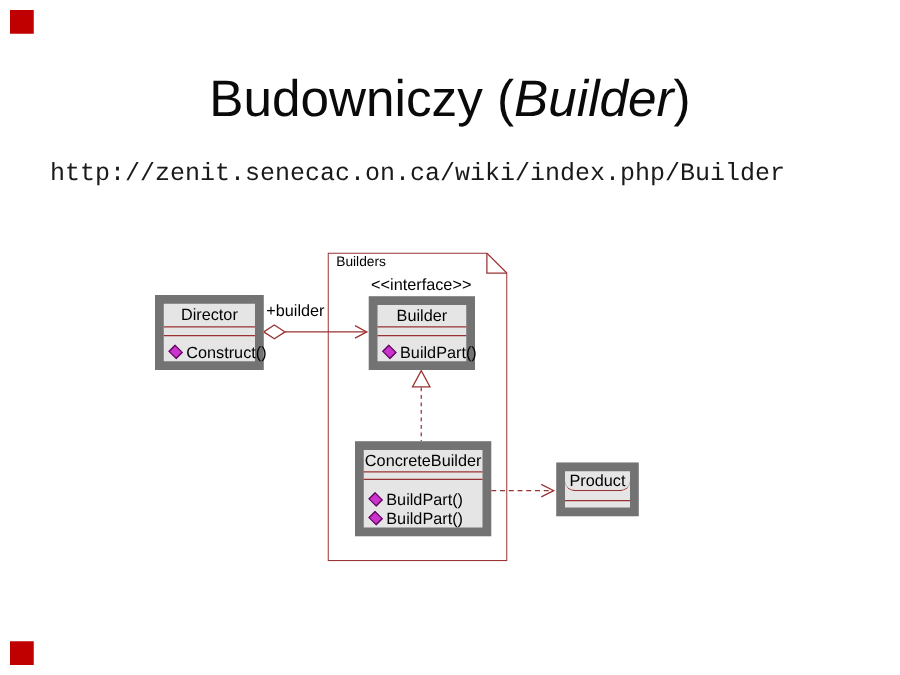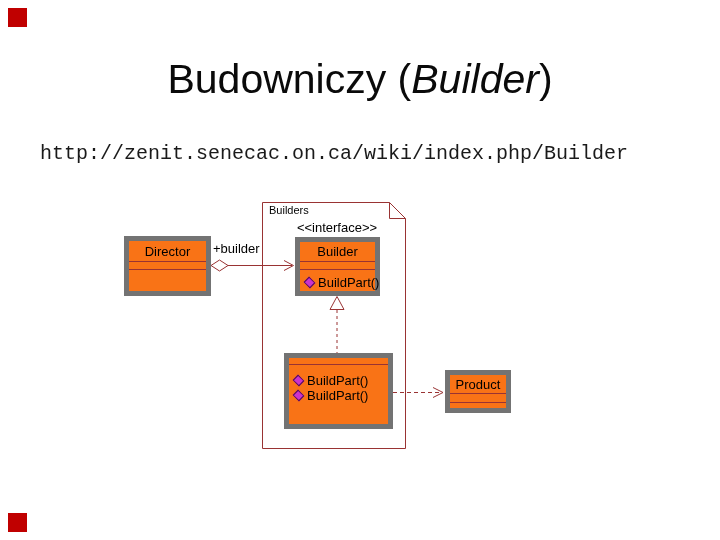--- a/index.html
+++ b/index.html
@@ -10,33 +10,33 @@
   .corner-marker{position:absolute;width:19px;height:19px;background:#C00000;}
   .corner-marker.tl{left:8px;top:8px;}
   .corner-marker.bl{left:8px;top:513px;}
 
   
   .title{position:absolute;left:0;right:0;top:40px;margin:16px;text-align:center;
          font-size:41px;font-weight:normal;line-height:1.15;color:#0a0a0a;letter-spacing:0;}
   .title .it{font-style:italic;}
 
   
-  .url{position:absolute;left:40px;top:142px;font-family:"Liberation Mono","DejaVu Sans Mono",monospace;
+  .url{position:absolute;left:40px;top:128px;font-family:"Liberation Mono","DejaVu Sans Mono",monospace;
        font-size:20px;color:#1a1a1a;white-space:nowrap;}
 
   
   .diagram{position:absolute;left:0;top:0;width:720px;height:540px;font-size:13px;}
   svg.layer{position:absolute;pointer-events:none;}
 
   .pkg-label{position:absolute;left:269px;top:204px;font-size:11px;}
   .stereotype{position:absolute;left:291px;top:220px;width:92px;text-align:center;font-size:13px;}
   .assoc-label{position:absolute;left:213px;top:241px;font-size:13px;}
 
   
-  .uml-class{position:absolute;background:#f97316;border:5px solid #737373;box-sizing:border-box;
+  .uml-class{position:absolute;background:#e5e5e5;border:7px solid #737373;box-sizing:border-box;
              display:flex;flex-direction:column;}
   .cls-title{text-align:center;border-bottom:1px solid #993333;font-size:13px;
              display:flex;align-items:center;justify-content:center;}
   .cls-attrs{border-bottom:1px solid #993333;}
   .cls-methods{flex:1;padding:5px 2px 0 3px;}
   .m{display:flex;align-items:center;height:15px;font-size:13px;white-space:nowrap;}
   .dia{width:7px;height:7px;background:#CC33CC;border:1px solid #550A55;
        transform:rotate(45deg) scale(1,.85);margin:0 4px 0 2px;flex:none;}
 
   .director{left:124px;top:236px;width:87px;height:60px;}
@@ -46,21 +46,21 @@
   .builder{left:295px;top:237px;width:85px;height:59px;}
   .builder .cls-title{height:19px;}
   .builder .cls-attrs{height:7px;}
 
   .concrete{left:284px;top:353px;width:109px;height:76px;}
   .concrete .cls-title{height:19px;}
   .concrete .cls-attrs{height:6px;}
   .concrete .cls-methods{padding-top:8px;}
 
   .product{left:445px;top:370px;width:66px;height:43px;}
-  .product .cls-title{height:21px;}
+  .product .cls-title{height:21px;border-radius:11px;}
   .product .cls-attrs{height:9px;}
 </style>
 </head>
 <body>
 
 <div class="slide">
 
   <div class="corner-marker tl"></div>
   <div class="corner-marker bl"></div>
 
@@ -91,34 +91,41 @@
       </g>
     </svg>
 
     <div class="pkg-label">Builders</div>
     <div class="stereotype">&lt;&lt;interface&gt;&gt;</div>
     <div class="assoc-label">+builder</div>
 
     <div class="uml-class director">
       <div class="cls-title">Director</div>
       <div class="cls-attrs"></div>
+      <div class="cls-methods">
+        <div class="m">
+          <span class="dia"></span>
+          <span>Construct()</span>
+        </div>
+      </div>
     </div>
 
     <div class="uml-class builder">
       <div class="cls-title">Builder</div>
       <div class="cls-attrs"></div>
       <div class="cls-methods">
         <div class="m">
           <span class="dia"></span>
           <span>BuildPart()</span>
         </div>
       </div>
     </div>
 
     <div class="uml-class concrete">
+      <div class="cls-title">ConcreteBuilder</div>
       <div class="cls-attrs"></div>
       <div class="cls-methods">
         <div class="m">
           <span class="dia"></span>
           <span>BuildPart()</span>
         </div>
         <div class="m">
           <span class="dia"></span>
           <span>BuildPart()</span>
         </div>

